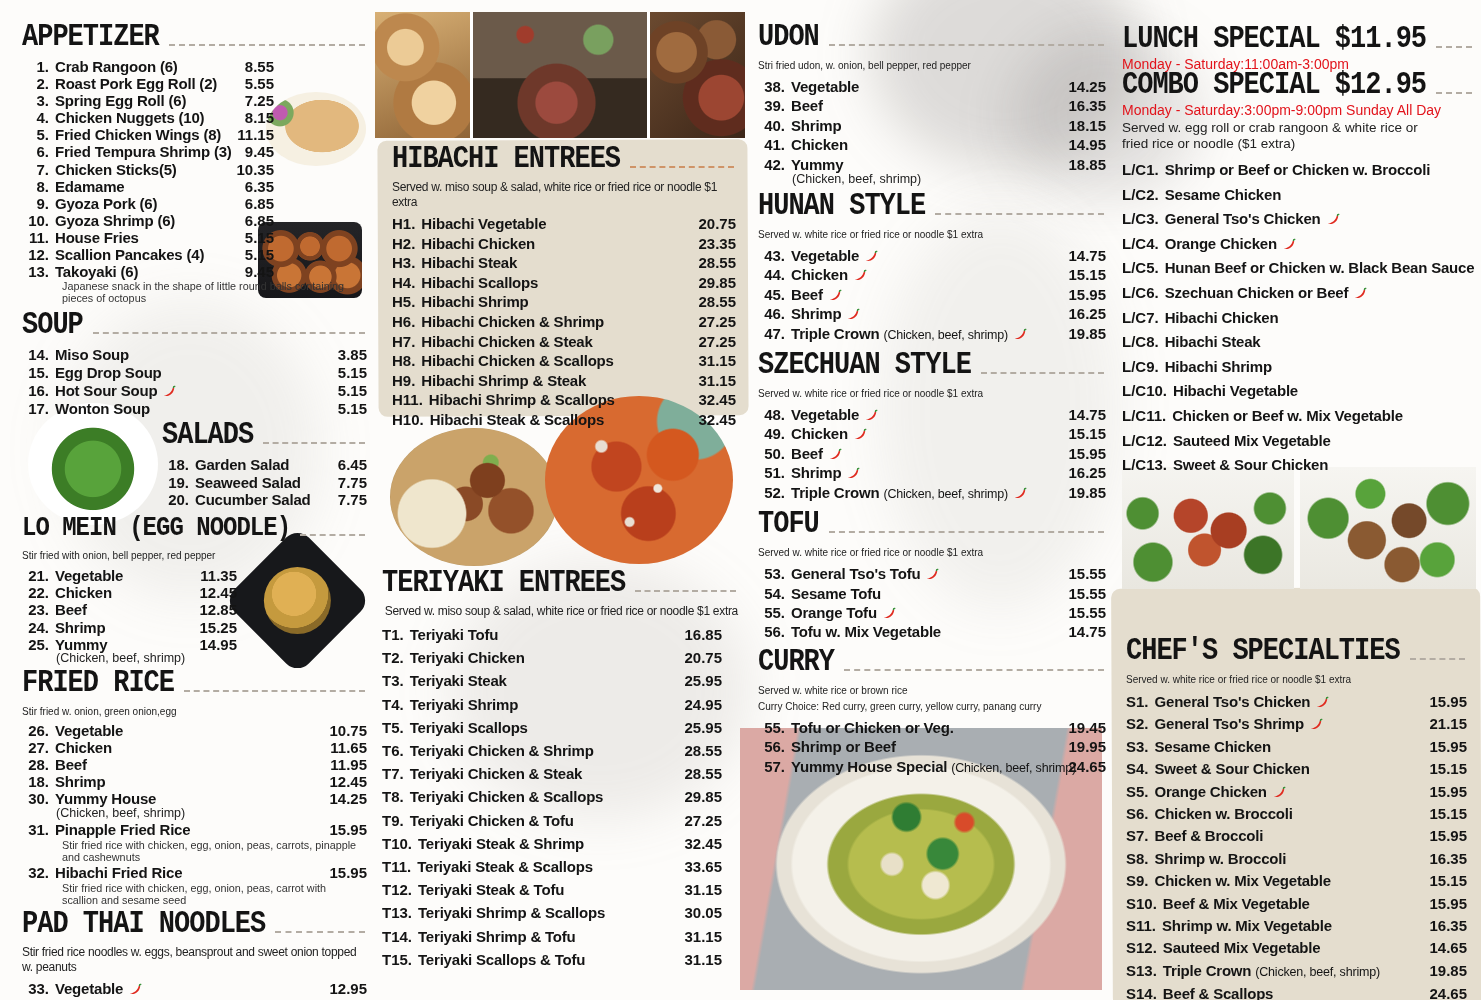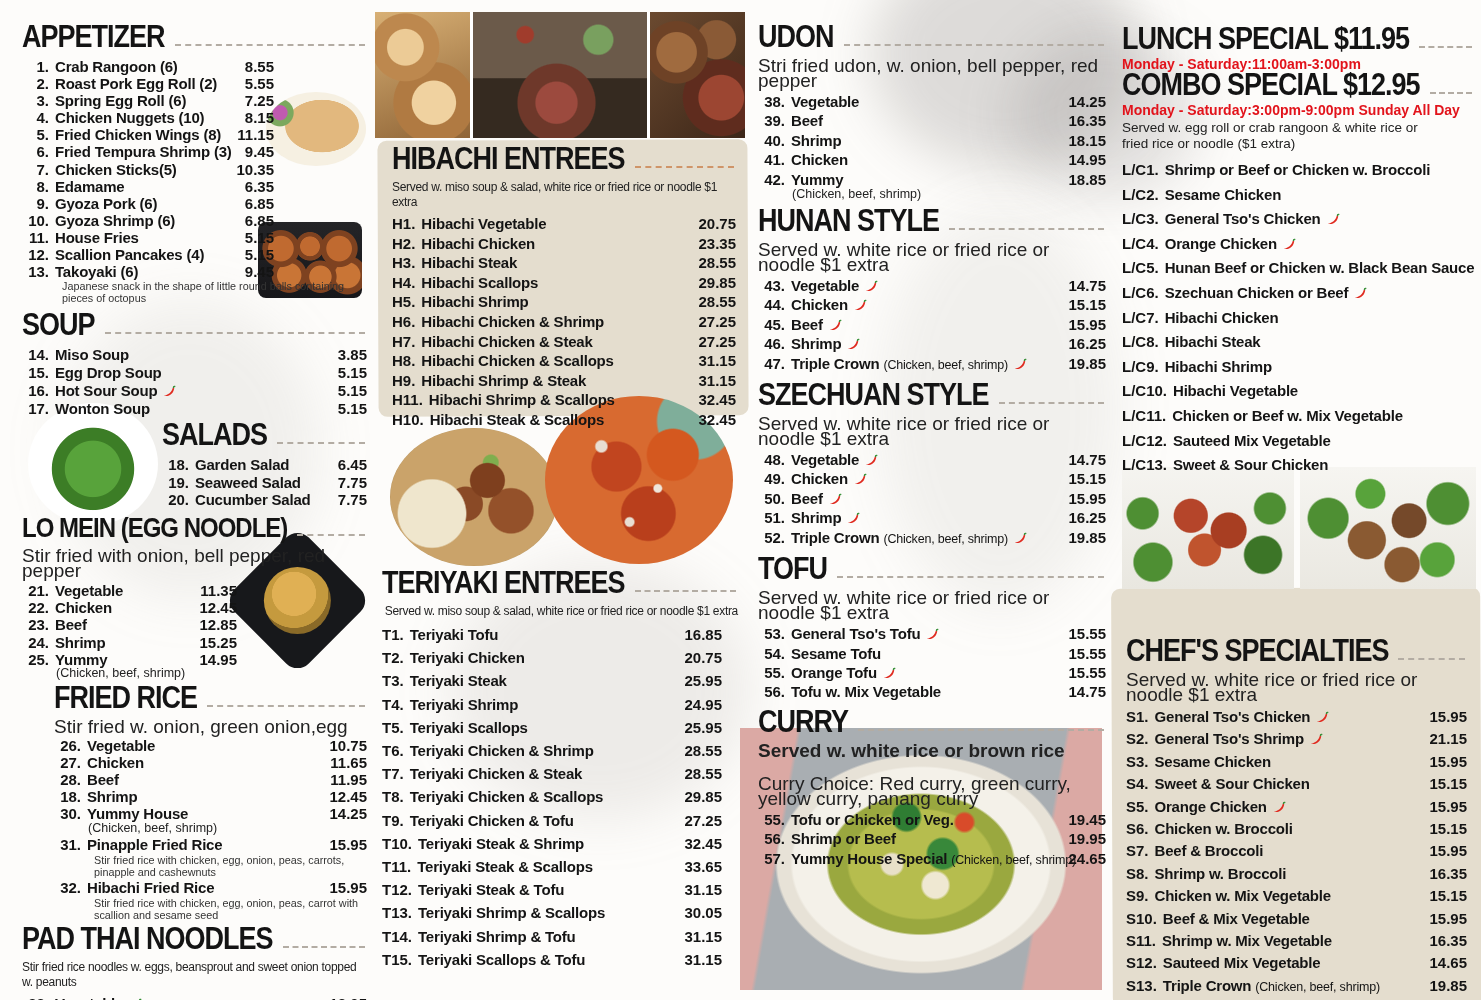--- a/index.html
+++ b/index.html
@@ -2,28 +2,28 @@
 <html><head>
 <meta charset="utf-8">
 <style>
   html,body{margin:0;padding:0;background:#ffffff;}
   #page{position:relative;width:1481px;height:1000px;overflow:hidden;
         background:#fdfcfa;font-family:"Liberation Sans",sans-serif;color:#141414;}
   .blob{position:absolute;border-radius:50%;filter:blur(26px);pointer-events:none;}
   
   .col{position:absolute;}
   
-  .hdr{display:flex;align-items:flex-end;margin-bottom:5px;}
+  .hdr{display:flex;align-items:flex-end;margin-bottom:5px;font-family:Liberation Mono, monospace;}
   .hdr h2{margin:0;font-size:27px;line-height:27px;font-weight:800;letter-spacing:-1px;
           white-space:nowrap;display:inline-block;transform:scaleY(1.14);transform-origin:left bottom;}
   .hdr .dash{flex:1;border-top:2px dashed #b3aca3;margin:0 2px 7px 10px;min-width:18px;}
   .hdr .dash.orange{border-top-color:#cf9468;}
   .hdr.small h2{font-size:24px;}
-  .schedule{color:#e2131b;font-size:14px;font-weight:700;line-height:16px;margin-bottom:2px;}
-  .note{font-size:19px;line-height:15px;color:#222;margin-bottom:4px;}
+  .schedule{color:#e2131b;font-size:14px;font-weight:400;line-height:16px;margin-bottom:2px;}
+  .note{font-size:10px;line-height:15px;color:#222;margin-bottom:4px;}
   
   .items{--lh:17.2px;--w:100%;}
   .mi .row{display:flex;justify-content:space-between;align-items:baseline;
            line-height:var(--lh);width:var(--w);}
   .left{display:flex;align-items:baseline;min-width:0;}
   .num{font-weight:700;font-size:15px;margin-right:6px;white-space:nowrap;}
   .rnum .num{min-width:27px;text-align:right;}
   .nm{font-weight:700;font-size:15px;letter-spacing:-0.2px;white-space:nowrap;}
   .paren{font-weight:400;font-size:12.5px;letter-spacing:-0.2px;}
   .pr{font-weight:700;font-size:15px;margin-left:8px;}
@@ -399,21 +399,21 @@
               <span class="left">
                 <span class="num">25.</span>
                 <span class="nm">Yummy</span>
               </span>
               <span class="pr">14.95</span>
             </div>
             <div class="sub">(Chicken, beef, shrimp)</div>
           </div>
         </div>
     </section>
-    <section style="margin-top:4px;margin-left:32px;">
+    <section style="margin-top:4px;">
       <div class="hdr">
           <h2>FRIED RICE</h2>
           <span class="dash"></span>
         </div>
       <div class="note">Stir fried w. onion, green onion,egg</div>
       <div class="items rnum" style="--lh:16.9px;">
           <div class="mi">
             <div class="row">
               <span class="left">
                 <span class="num">26.</span>
@@ -1022,21 +1022,21 @@
               <span class="pr">14.75</span>
             </div>
           </div>
         </div>
     </section>
     <section style="margin-top:9px;">
       <div class="hdr">
           <h2>CURRY</h2>
           <span class="dash"></span>
         </div>
-      <div class="note" style="margin-bottom:18px;font-weight:bold;">Served w. white rice or brown rice</div>
+      <div class="note" style="margin-bottom:1px;">Served w. white rice or brown rice</div>
       <div class="note">Curry Choice: Red curry, green curry, yellow curry, panang curry</div>
       <div class="items rnum" style="--lh:19.4px;">
           <div class="mi">
             <div class="row">
               <span class="left">
                 <span class="num">55.</span>
                 <span class="nm">Tofu or Chicken or Veg.</span>
               </span>
               <span class="pr">19.45</span>
             </div>

